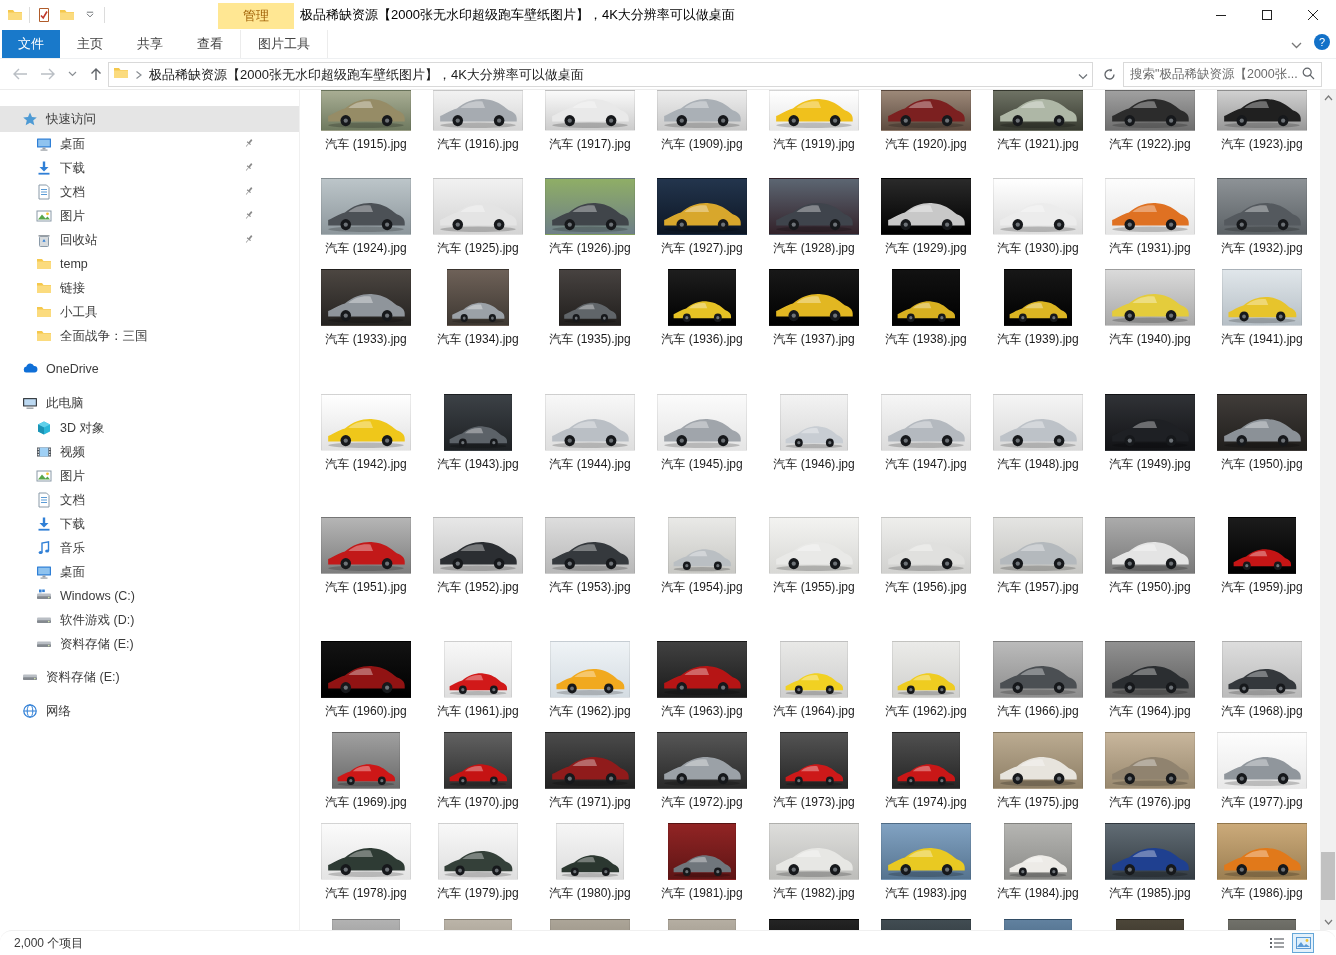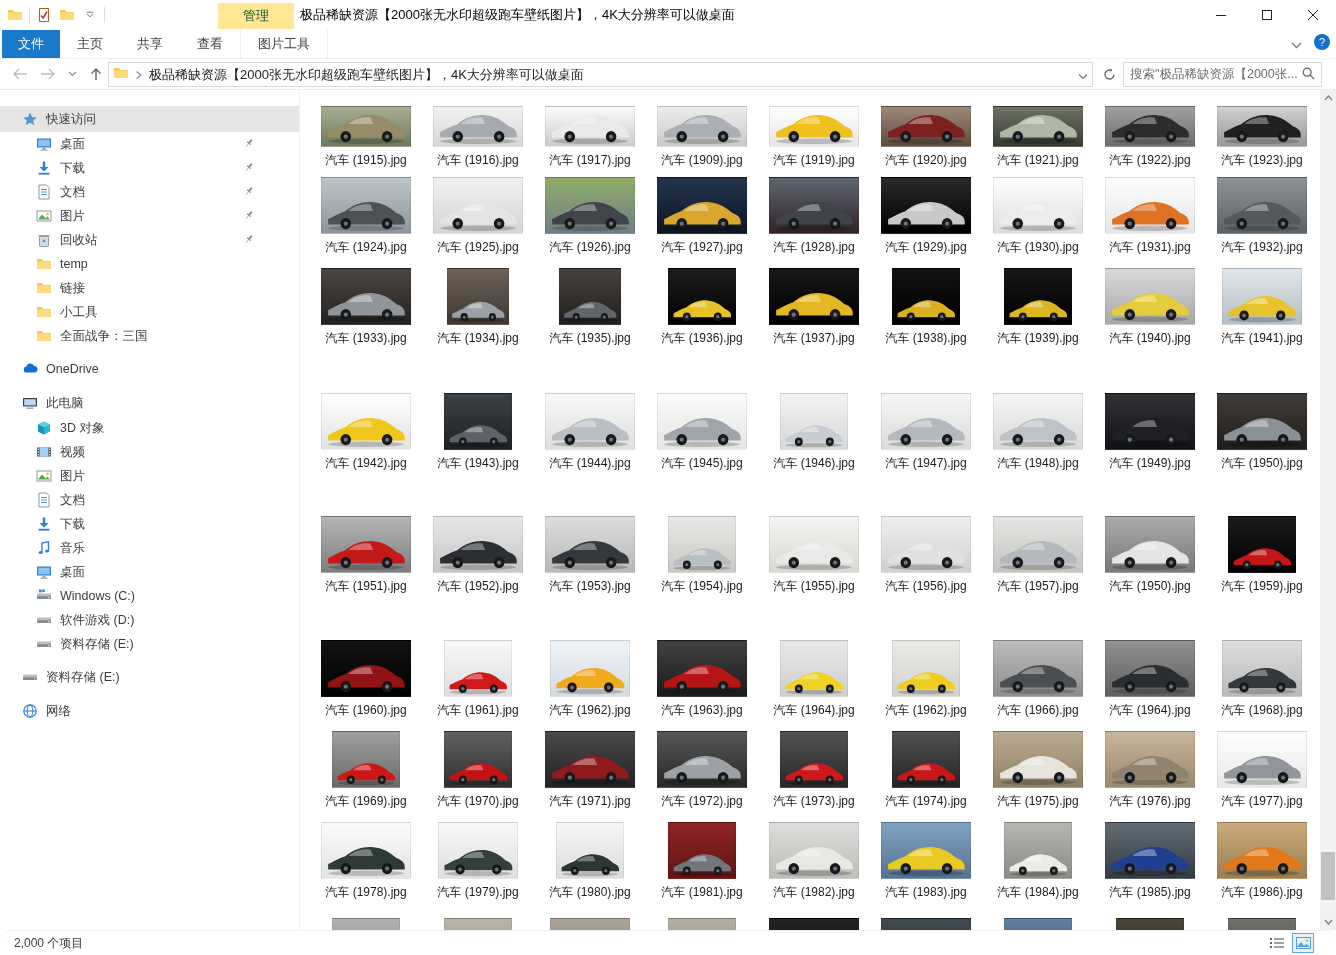--- a/index.html
+++ b/index.html
@@ -6,21 +6,21 @@
   html,body { width:1336px; height:955px; overflow:hidden;
     font-family:"Liberation Sans","DejaVu Sans",sans-serif; background:#fff; color:#222; }
   .window { position:relative; width:1336px; height:955px; background:#fff; }
 
   
   .titlebar { position:absolute; left:0; top:0; width:100%; height:30px; background:#fff; }
   .qat { position:absolute; left:6px; top:4px; height:22px; display:flex; align-items:center; gap:5px; }
   .qat .sep { width:1px; height:16px; background:#dcdcdc; }
   .qat-btn { width:18px; height:18px; display:flex; align-items:center; justify-content:center; }
   .ctx-group { position:absolute; left:218px; top:3px; width:76px; height:26px; background:#ffe793;
-    display:flex; align-items:center; justify-content:center; font-size:13px; color:#14532d; }
+    display:flex; align-items:center; justify-content:center; font-size:13px; color:#a16207; }
   .win-title { position:absolute; left:300px; top:0; height:30px; line-height:30px; font-size:13px; color:#000;
     white-space:nowrap; overflow:hidden; max-width:640px; }
   .win-controls { position:absolute; right:0; top:0; height:30px; display:flex; }
   .win-btn { width:46px; height:30px; display:flex; align-items:center; justify-content:center; }
 
   
   .tabrow { position:absolute; left:0; top:30px; width:100%; height:29px; background:#fff; border-bottom:1px solid #eef0f2; }
   .tabs { position:absolute; left:2px; top:0; height:28px; display:flex;justify-content:center; }
   .tab { height:28px; padding:0 17px; display:flex; align-items:center; font-size:13px; color:#444; }
   .tab.file { background:#1979ca; color:#fff; padding:0 16px; }
@@ -53,21 +53,21 @@
   .side-row .pin { position:absolute; right:44px; }
   .side-gap { height:8px; }
   .section-head { height:26px; }
 
   .content { position:absolute; left:300px; top:0; width:1020px; height:840px; overflow:hidden; background:#fff; padding-left:10px; }
   .grid-row { display:flex; }
   .cell { width:112px; display:flex; flex-direction:column; align-items:center; }
   .thumb { position:relative; overflow:hidden; border:1px solid rgba(0,0,0,.07); }
   .thumb svg { position:absolute; bottom:1px; left:0; }
   .flabel { margin-top:5px; font-size:12px; color:#1b1b1b; white-space:nowrap; }
-  .row-m1 { margin-top:16px; }   .row-m2 { margin-top:8px;text-align:right; }  .row-m3 { margin-top:12px; }
+  .row-m1 { margin-top:0; }   .row-m2 { margin-top:25px;text-align:right; }  .row-m3 { margin-top:12px; }
   .row-m4 { margin-top:46px; } .row-m5 { margin-top:44px; } .row-m6 { margin-top:45px; }
   .row-m7 { margin-top:12px; } .row-m8 { margin-top:12px; } .row-m9 { margin-top:17px; }
 
   
   .vscroll { position:absolute; right:0; top:0; width:16px; height:840px; background:#f1f1f1; }
   .scroll-arrow { position:absolute; left:0; width:16px; height:16px; display:flex; align-items:center; justify-content:center; }
   .scroll-thumb { position:absolute; left:1px; width:14px; height:48px; background:#c1c1c1; }
 
   
   .statusbar { position:absolute; left:0; top:930px; width:1336px; height:25px; background:#fff; border-top:1px solid #f0f0f0;border-radius:12px; }

